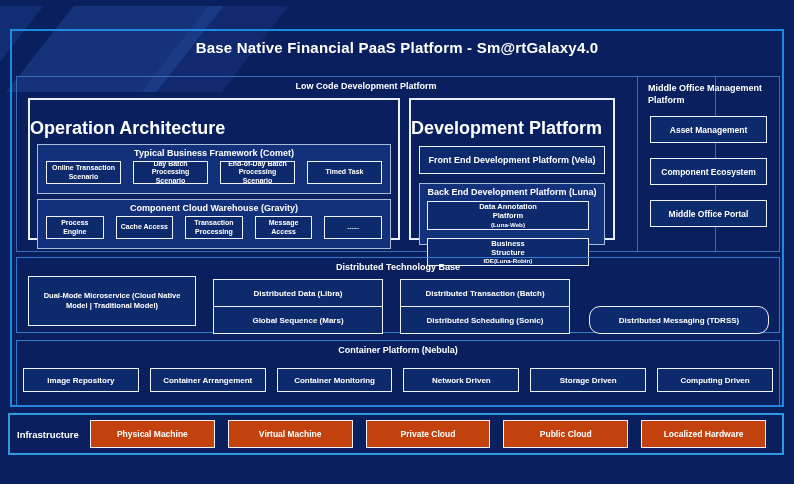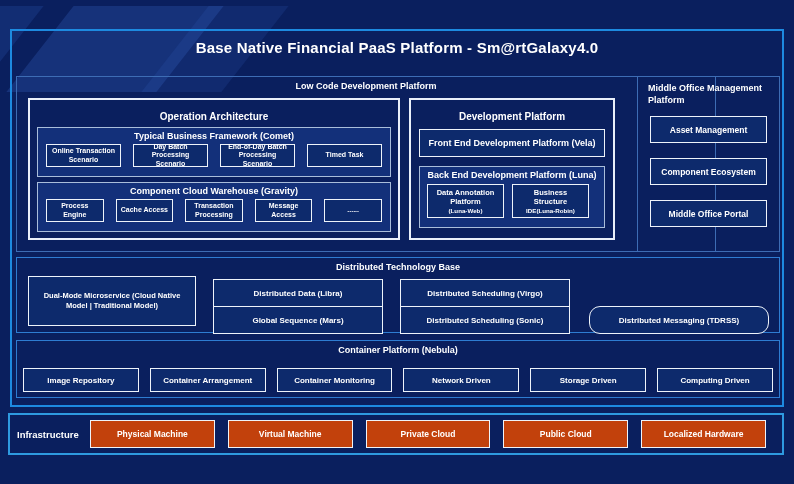--- a/index.html
+++ b/index.html
@@ -25,46 +25,46 @@
     position:absolute; top:8px; left:0; width:100%;
     text-align:center; font-size:15px; font-weight:bold; letter-spacing:.2px;
   }
 
   .panel { position:absolute; }
   .panel-title { text-align:center; font-weight:bold; font-size:9px; padding-top:4px; }
 
   .low-code { left:4px; top:45px; width:700px; height:176px; border:1px solid #3d6cb4; }
   .middle-office { left:625px; top:45px; width:143px; height:176px; border:1px solid #3d6cb4; }
   .dtb { left:4px; top:226px; width:764px; height:76px; border:1.5px solid #2e7cd2; }
-  .container-p { left:4px; top:309px; width:764px; height:58px; border:1.5px solid #2e7cd2; }
+  .container-p { left:4px; top:309px; width:764px; height:66px; border:1.5px solid #2e7cd2; }
 
   .op-arch { position:absolute; left:11px; top:21px; width:372px; height:142px; border:2px solid #e9effa; }
   .dev-plat { position:absolute; left:392px; top:21px; width:206px; height:142px; border:2px solid #e9effa; }
-  .big-title { text-align:center; font-weight:bold; font-size:10px; padding-top:11px; }
+  .big-title { text-align:left; font-weight:bold; font-size:18px; padding-top:18px; }
 
   .sub { border:1px solid #a9bdda; background:#13307a; }
   .sub-title { text-align:center; font-weight:bold; font-size:9px; padding-top:3px; }
 
   .comet, .gravity { margin:5px 7px 0 7px; height:50px; }
   .leaf-row { display:flex; padding:3px 8px 0 8px; }
   .comet .leaf-row { gap:12px; }
   .gravity .leaf-row { gap:12px; }
   .leaf {
     flex:1; height:23px; border:1px solid #eef3fa; background:#0d2a6c;
     display:flex; align-items:center; justify-content:center; text-align:center;
     font-size:7px; font-weight:bold; line-height:1.2; padding:1px 2px;
   }
 
   .vela {
     margin:7px 8px 0 8px; height:28px; border:1.5px solid #eef3fa; background:#0d2a6c;
     display:flex; align-items:center; justify-content:center;
     font-size:9px; font-weight:bold; text-align:center;
   }
   .luna { margin:9px 8px 0 8px; height:62px; }
-  .luna-row { display:flex; gap:8px; padding:4px 15px 0 7px; }
+  .luna-row { display:flex; gap:8px; padding:4px 15px 0 7px;flex-direction:column; }
   .luna-box {
     flex:1; height:34px; border:1px solid #eef3fa; background:#0d2a6c;
     display:flex; flex-direction:column; align-items:center; justify-content:center;
     font-size:7.5px; font-weight:bold; line-height:1.25; text-align:center;
   }
   .luna-box .small { font-size:6.2px; }
 
   .mo-title {
     position:absolute; left:10px; top:6px; width:122px;
     font-size:9px; font-weight:bold; line-height:1.3; text-align:left;
@@ -175,21 +175,21 @@
     <div class="mo-title">Middle Office Management Platform</div>
     <div class="mo-box" style="top:39px;">Asset Management</div>
     <div class="mo-box" style="top:81px;">Component Ecosystem</div>
     <div class="mo-box" style="top:123px;">Middle Office Portal</div>
   </div>
 
   <div class="panel dtb">
     <div class="panel-title">Distributed Technology Base</div>
     <div class="dual-mode">Dual-Mode Microservice (Cloud Native Model | Traditional Model)</div>
     <div class="dtb-box" style="left:196px; top:21px; width:170px;">Distributed Data (Libra)</div>
-    <div class="dtb-box" style="left:383px; top:21px; width:170px;">Distributed Scheduling (Virgo)</div>
+    <div class="dtb-box" style="left:383px; top:21px; width:170px;">Distributed Transaction (Batch)</div>
     <div class="dtb-box" style="left:196px; top:48px; width:170px;">Global Sequence (Mars)</div>
     <div class="dtb-box" style="left:383px; top:48px; width:170px;">Distributed Scheduling (Sonic)</div>
     <div class="dtb-box" style="left:572px; top:48px; width:180px;border-radius:11px;">Distributed Messaging (TDRSS)</div>
   </div>
 
   <div class="panel container-p">
     <div class="panel-title">Container Platform (Nebula)</div>
     <div class="cp-row">
       <div class="cp-box">Image Repository</div>
       <div class="cp-box">Container Arrangement</div>

